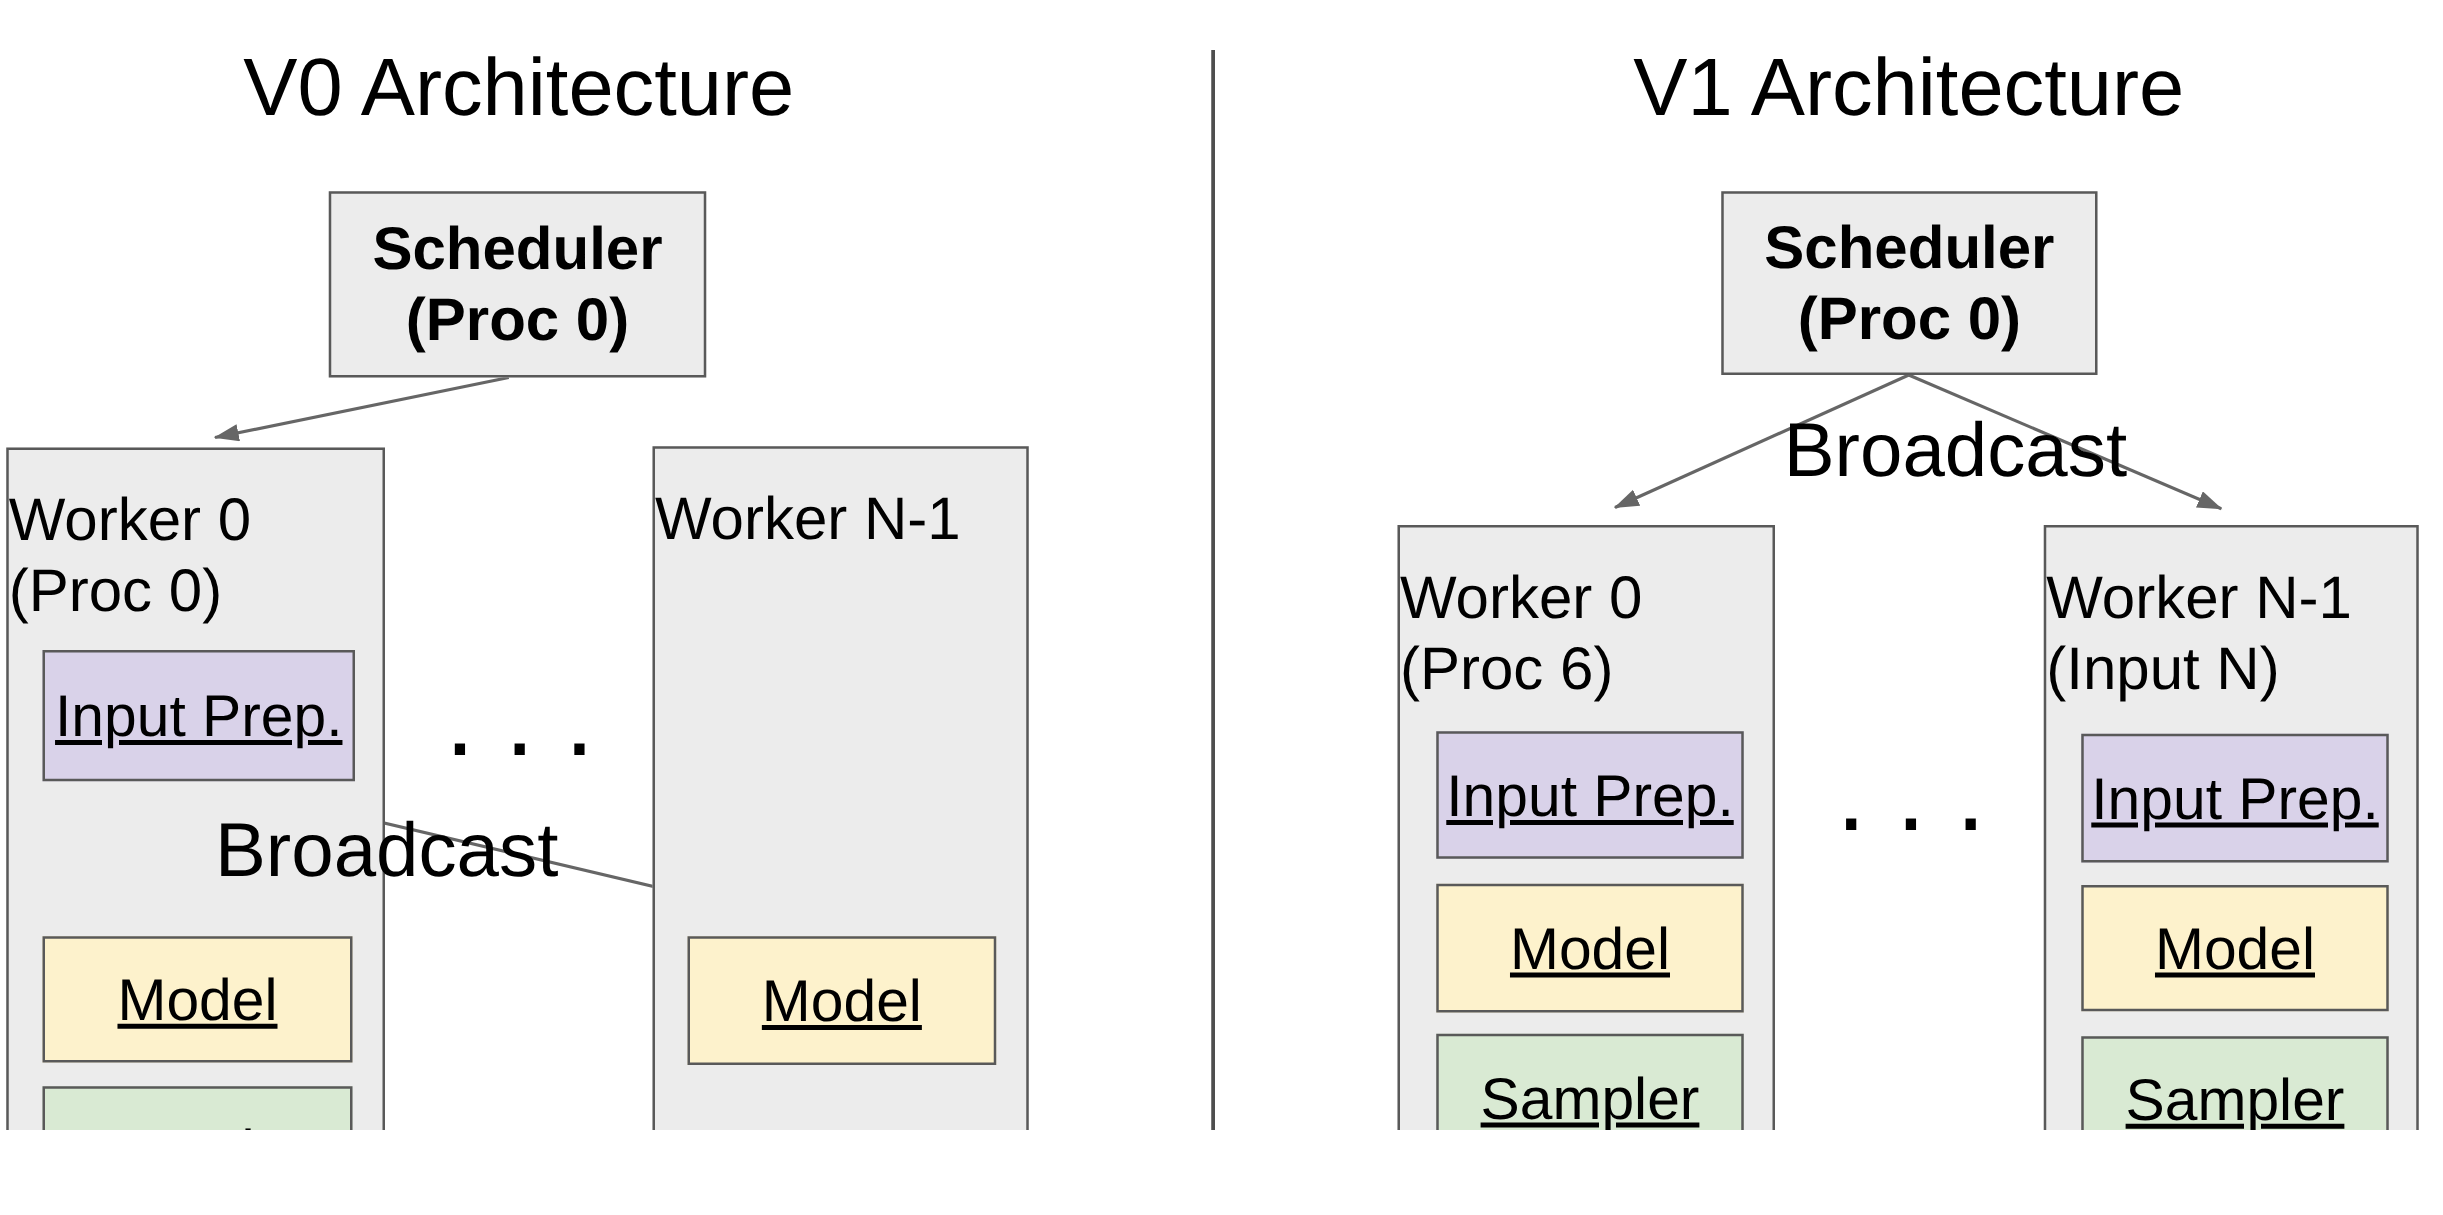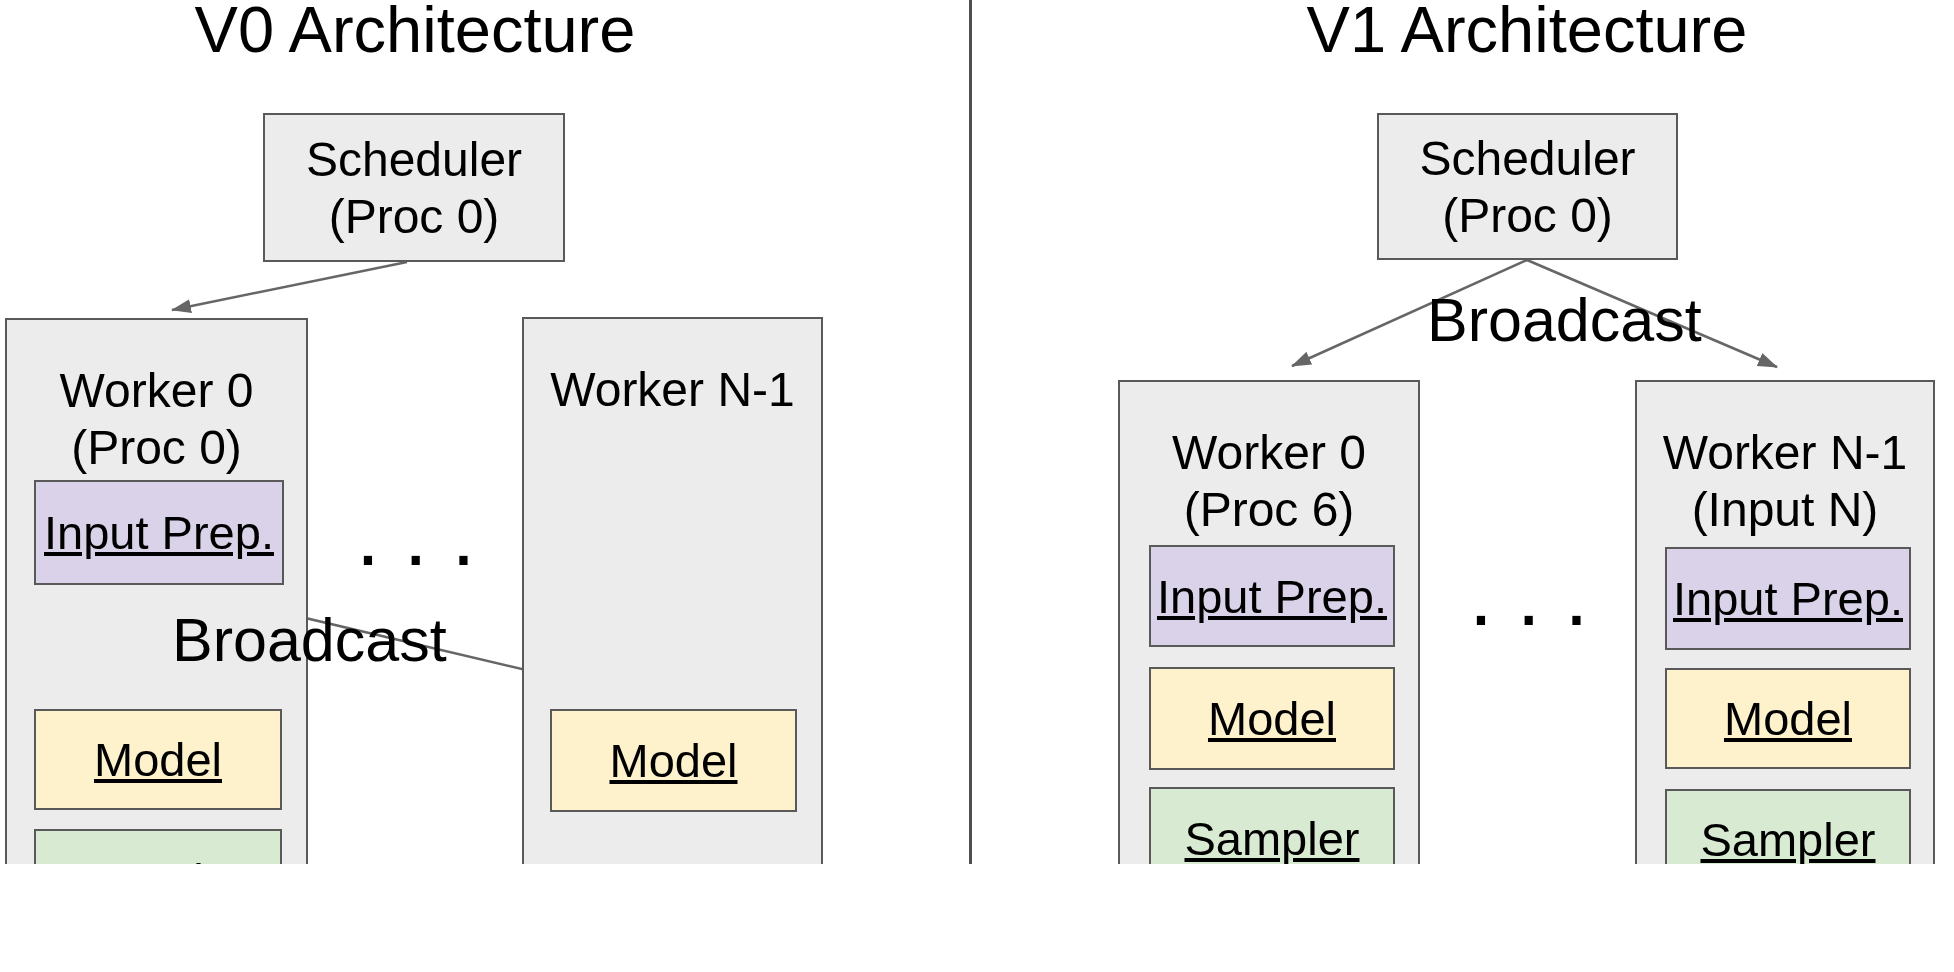--- a/index.html
+++ b/index.html
@@ -9,37 +9,37 @@
     --model-fill:#fdf2cc;
     --sampler-fill:#d9ead3;
     --border:#595959;
     --arrow:#666666;
     --divider:#4e4e4e;
     --text:#000000;
   }
   *{margin:0;padding:0;box-sizing:border-box;}
   html,body{background:var(--background);}
   body{font-family:"Liberation Sans",sans-serif;color:var(--text);}
-  .canvas{position:relative;width:1954px;height:864px;background:var(--background);overflow:hidden;}
+  .canvas{position:relative;width:1954px;height:864px;background:var(--background);overflow:hidden;margin-top:40px;}
   .panel-title{
     position:absolute;top:-6px;width:600px;text-align:center;
     font-size:65px;line-height:72px;white-space:nowrap;color:var(--text);
   }
   .box{
     position:absolute;background:var(--container-fill);
     border:2.5px solid var(--border);
   }
   .scheduler{
     display:flex;flex-direction:column;align-items:center;justify-content:center;
-    font-size:48px;line-height:57px;text-align:center;
+    font-size:48px;line-height:57px;text-align:center;font-weight:bold;
   }
   .worker{background:var(--container-fill);}
   .worker-label{
-    position:absolute;top:0;left:0;right:0;padding-top:42px;
-    text-align:center;font-size:48px;line-height:57px;
+    position:absolute;top:0;left:0;right:0;padding-top:28px;
+    font-size:48px;line-height:57px;
   }
   .component{
     position:absolute;display:flex;align-items:center;justify-content:center;
     border:2.5px solid var(--border);font-size:47px;line-height:1;white-space:nowrap;text-decoration:underline;
   }
   .component.input-prep{background:var(--input-prep-fill);}
   .component.model{background:var(--model-fill);}
   .component.sampler{background:var(--sampler-fill);}
   .broadcast-label{
     position:absolute;font-size:61px;line-height:46px;white-space:nowrap;color:var(--text);

